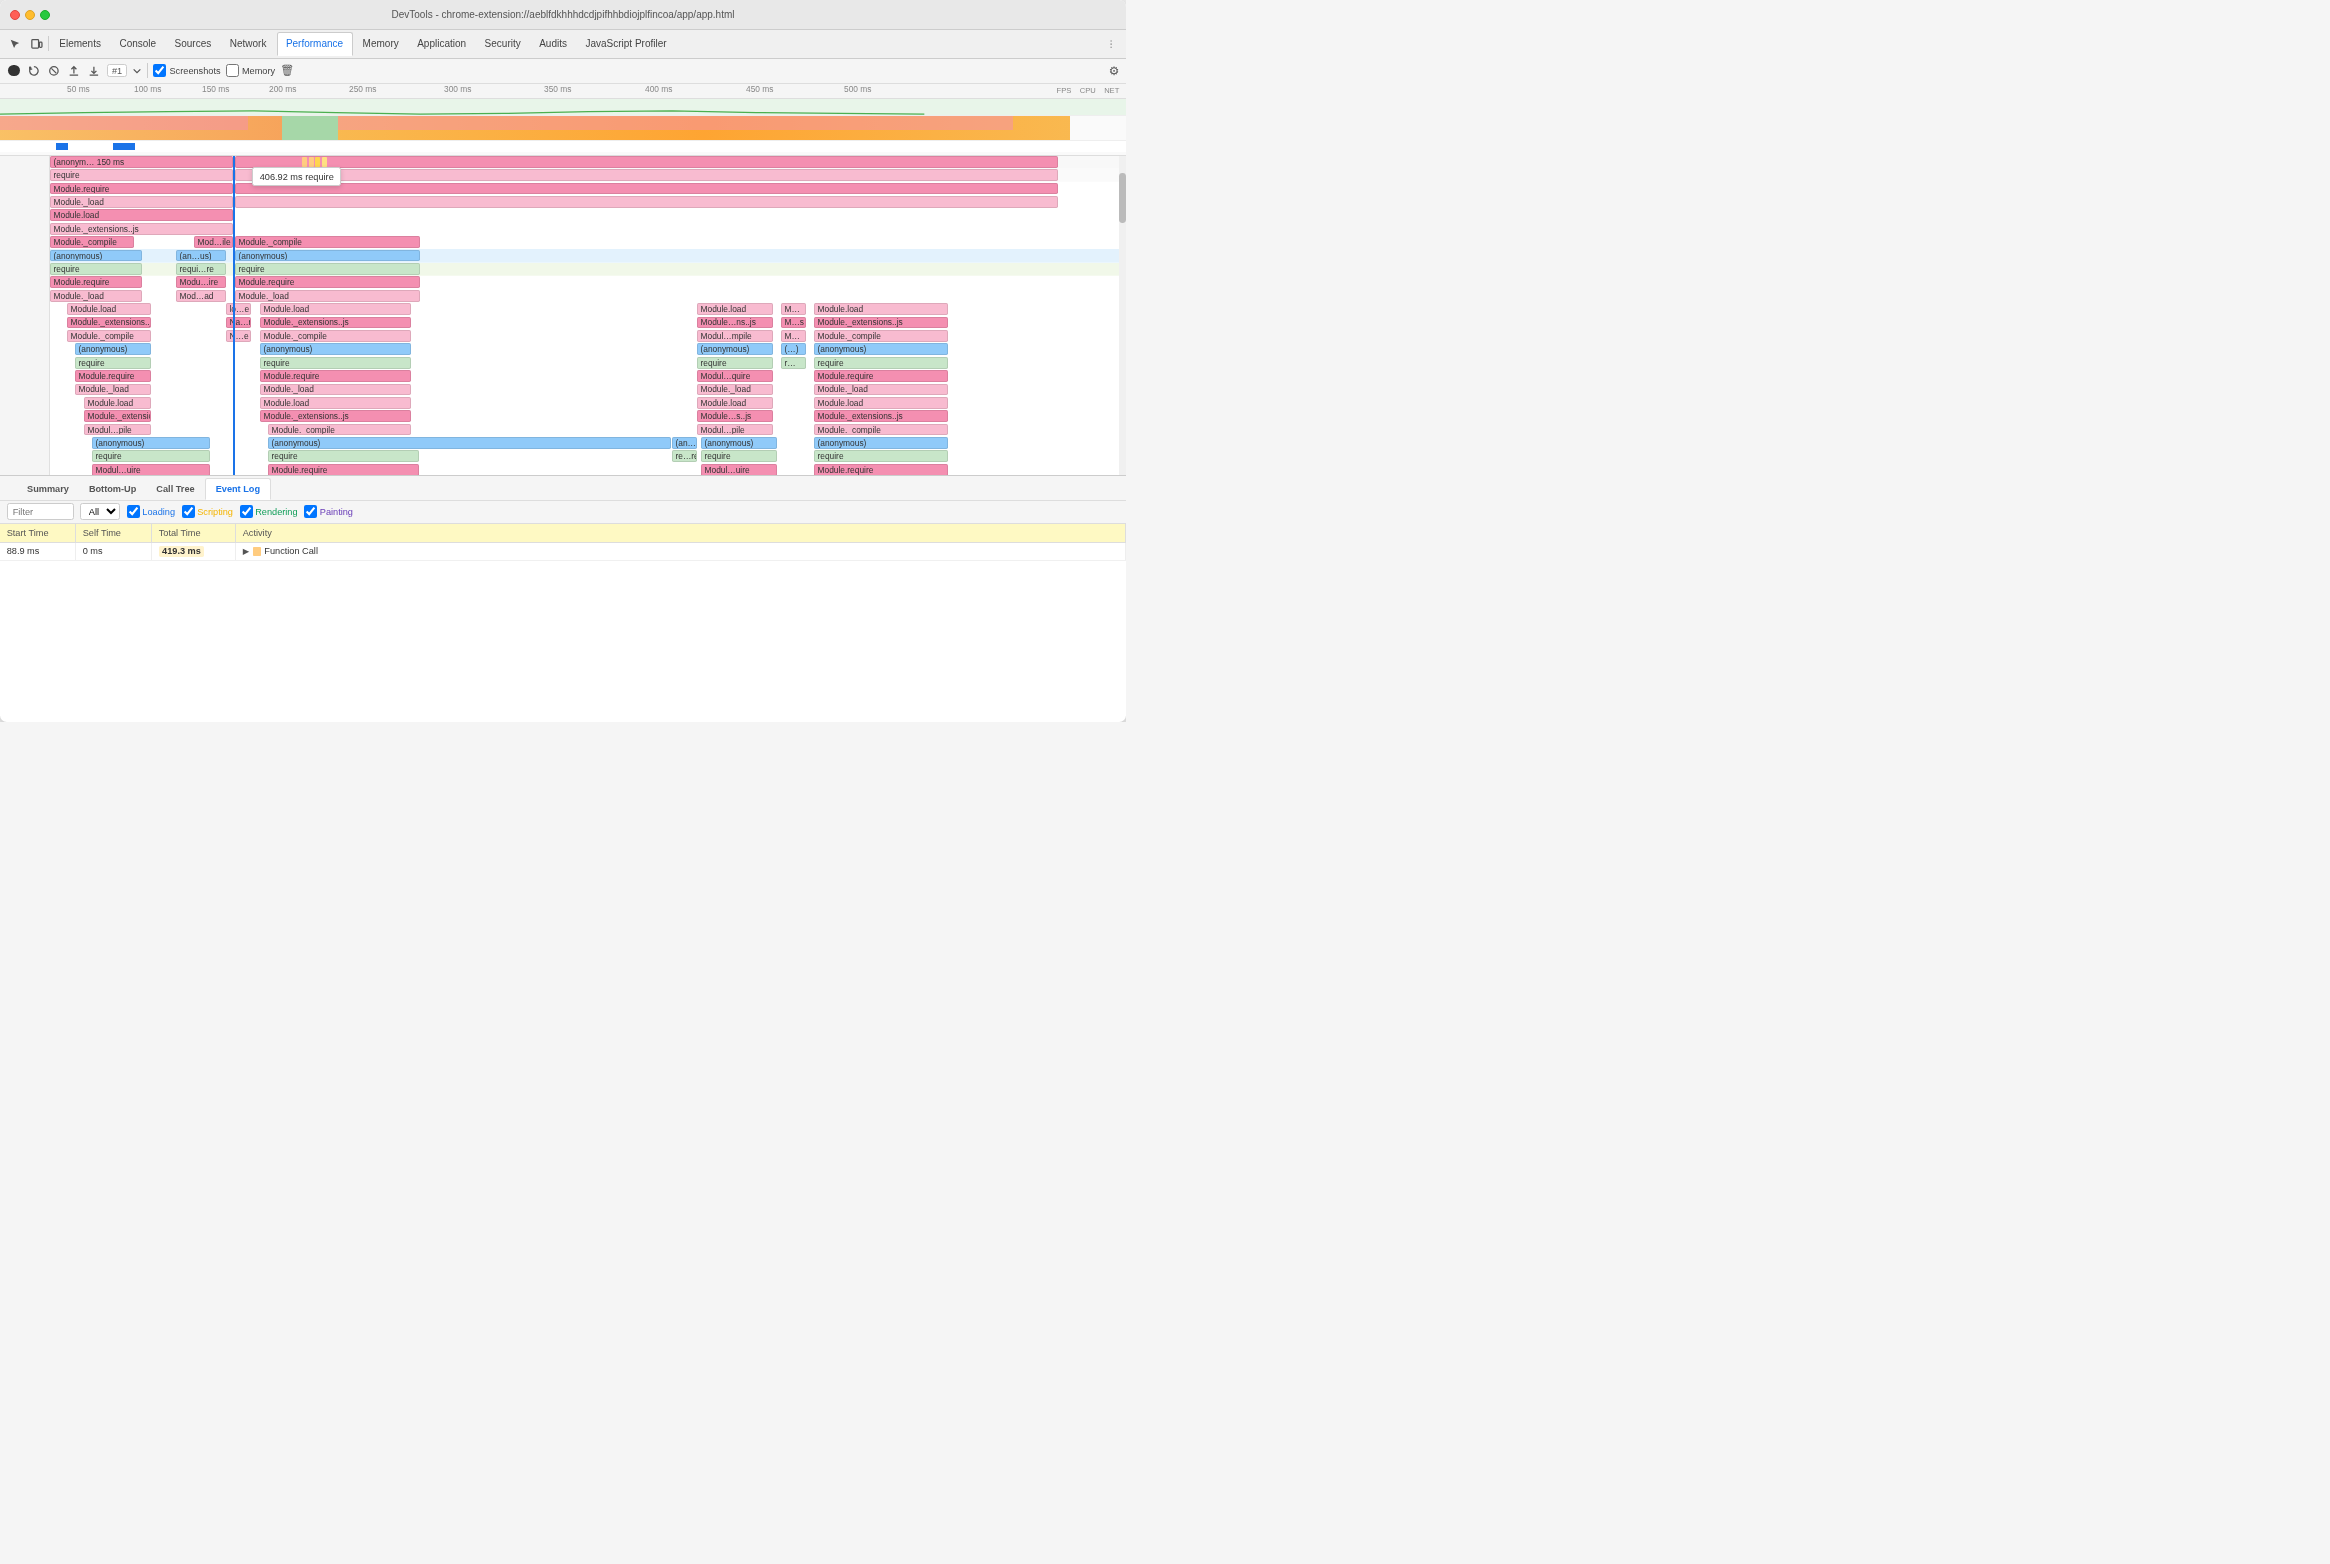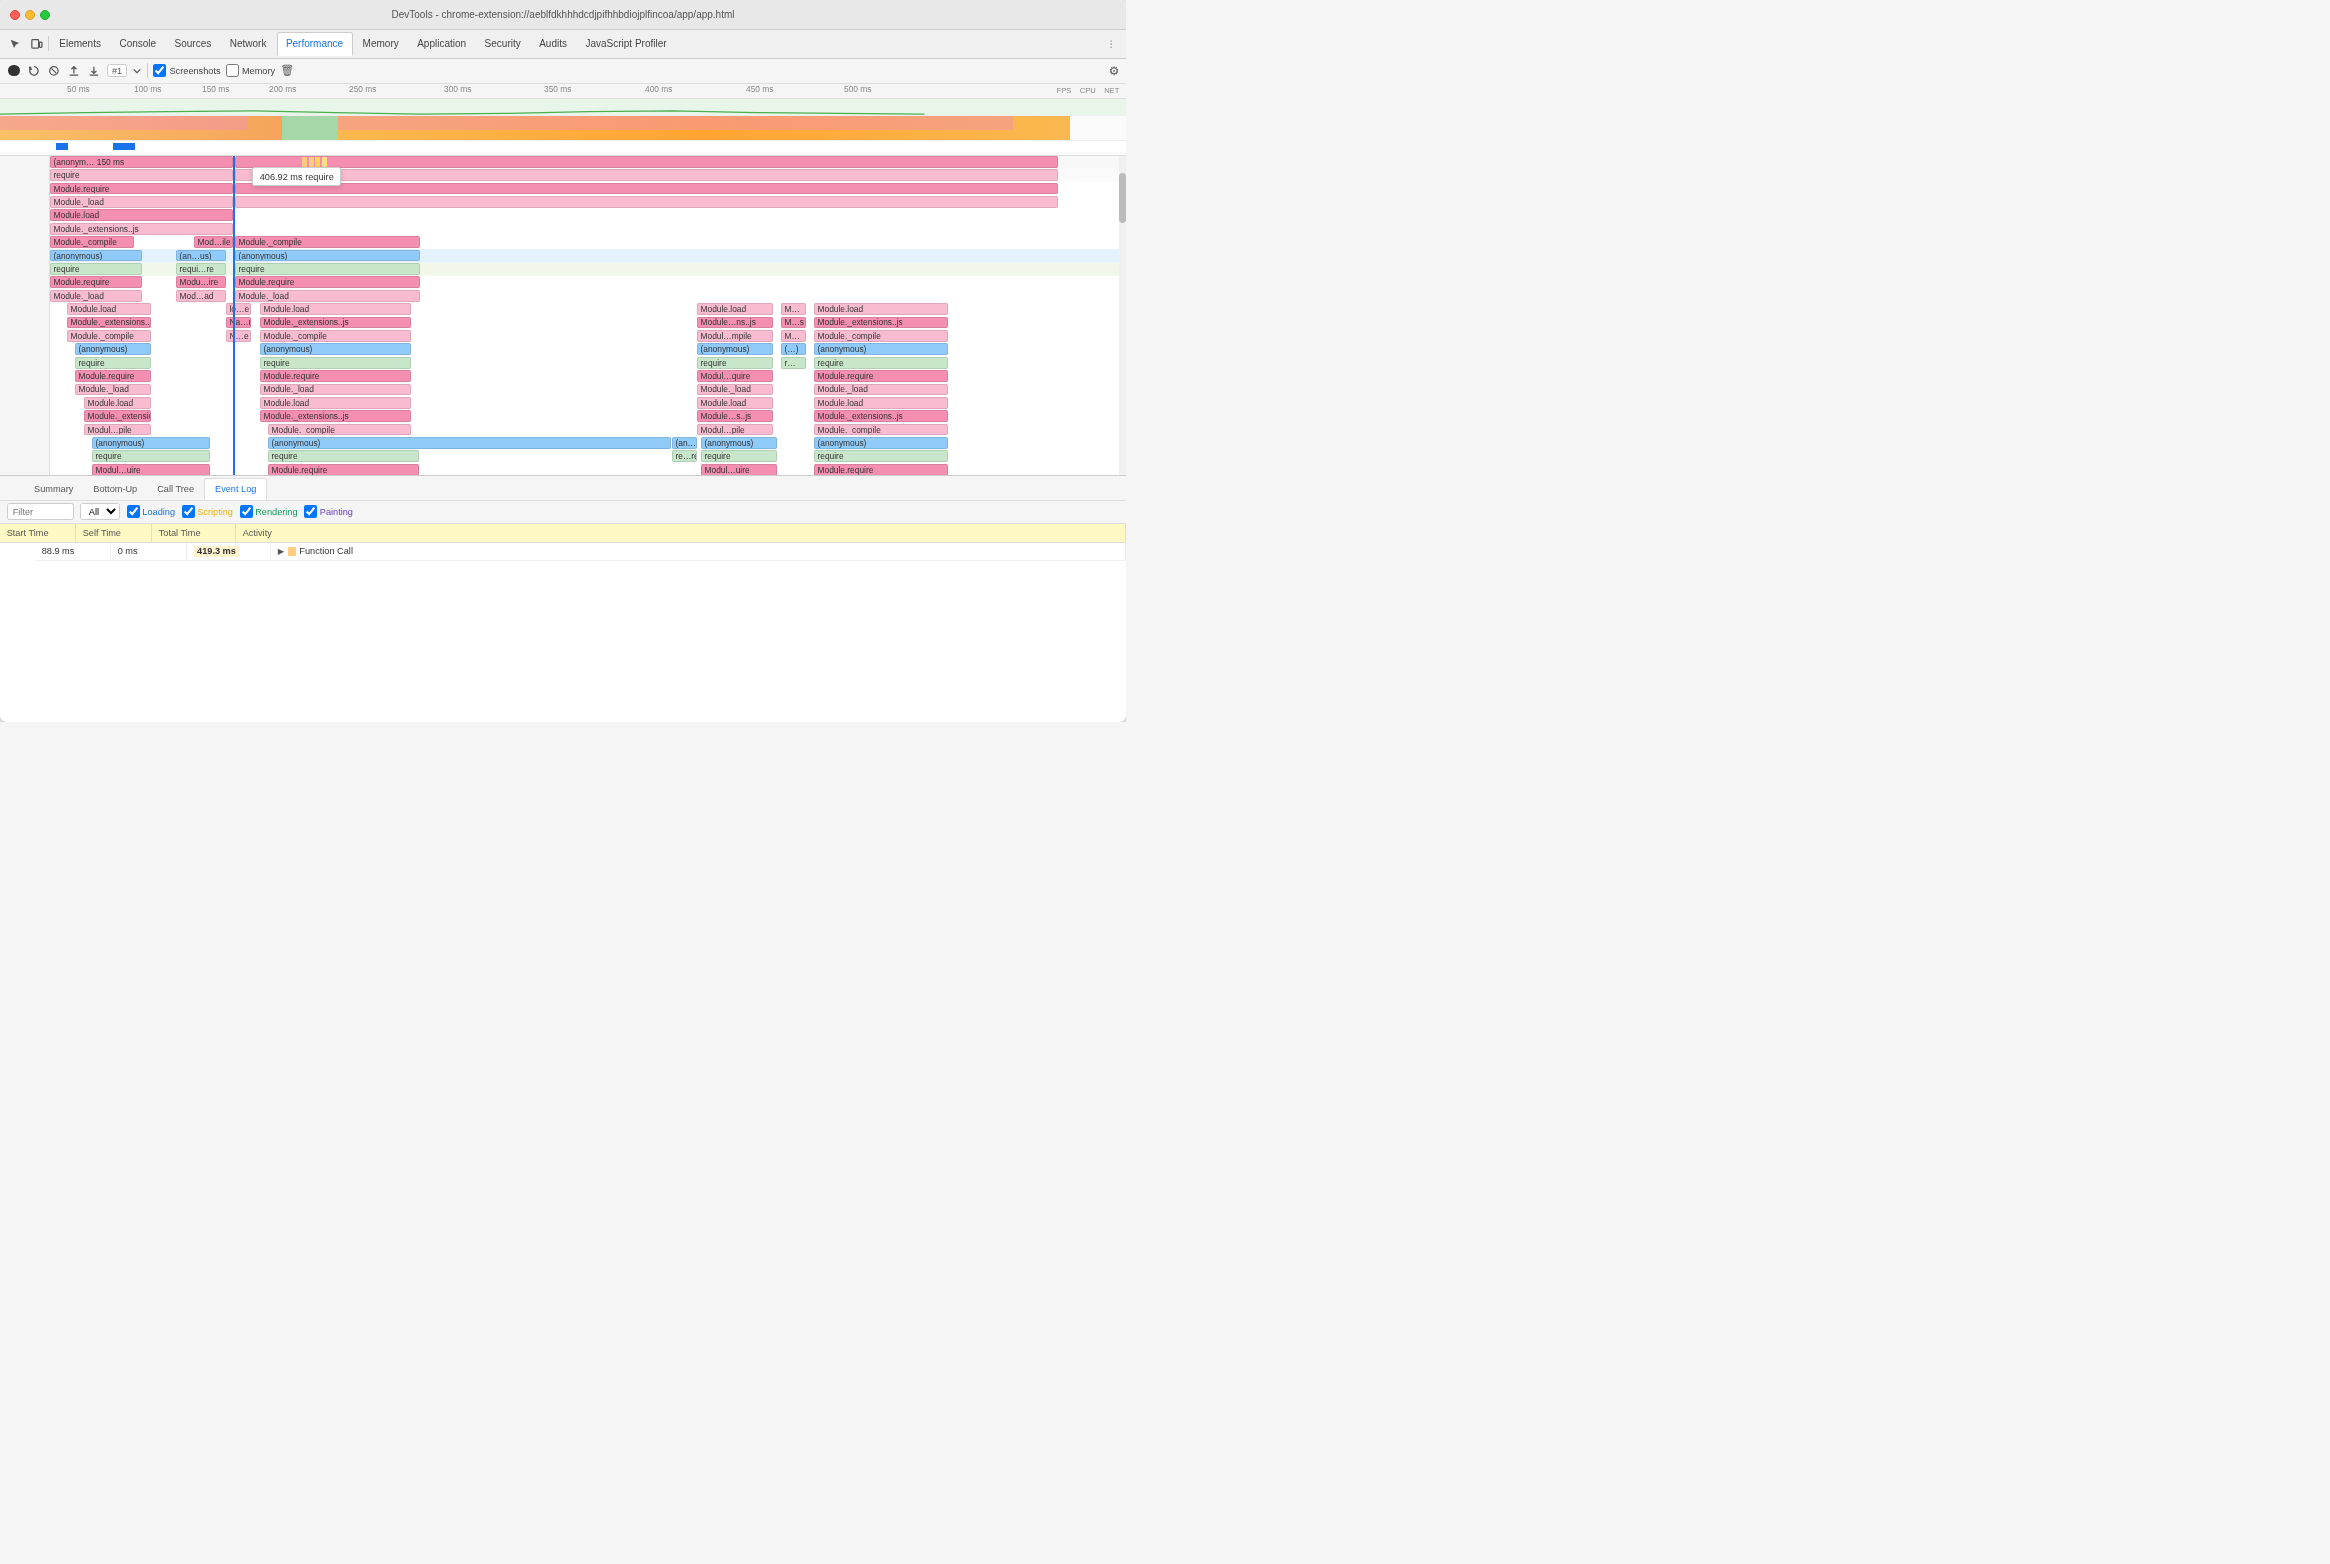--- a/index.html
+++ b/index.html
@@ -302,22 +302,23 @@
       flex-direction: column;
       flex-shrink: 0;
       background: #fff;
     }
     .bottom-tabs {
       display: flex;
       background: #f5f5f5;
       border-bottom: 0.8px solid #ddd;
       height: 25px;
       align-items: flex-end;
-      padding: 0 24px;
+      padding: 0 17px;
       gap: 0;
+      font-weight: bold;
     }
     .bottom-tab {
       padding: 0 10px;
       height: 22px;
       display: flex;
       align-items: center;
       font-size: 9.2px;
       cursor: pointer;
       color: #555;
       border-radius: 2.5px 2.5px 0 0;
@@ -443,21 +444,20 @@
     }
     .event-main {
       display: flex;
       flex: 1;
       overflow: hidden;
       min-height: 0;
     }
     .event-list {
       flex: 1;
       overflow: auto;
-      padding-left: 35px;
     }
     
     ::-webkit-scrollbar { width: 5px; height: 5px; }
     ::-webkit-scrollbar-track { background: #f0f0f0; }
     ::-webkit-scrollbar-thumb { background: #bbb; border-radius: 2.5px; }
   </style>
 </head>
 <body>
 
 <div class="window">

